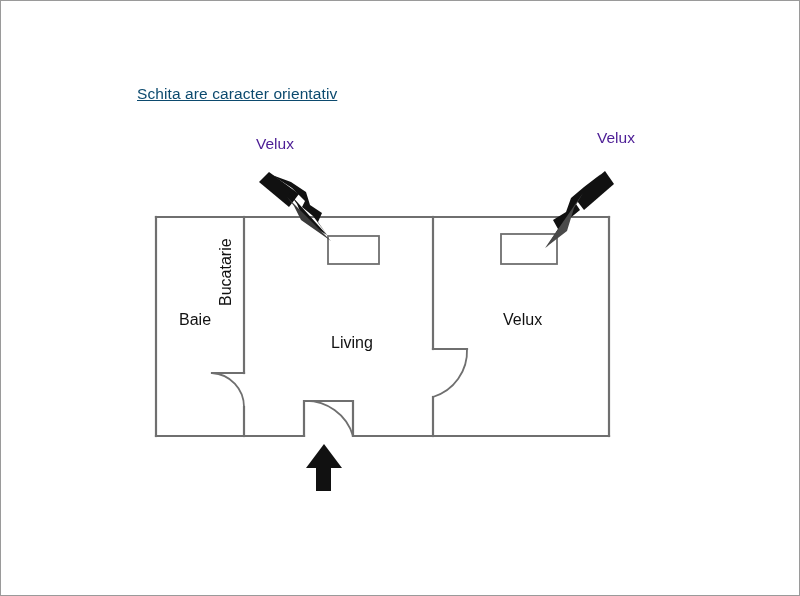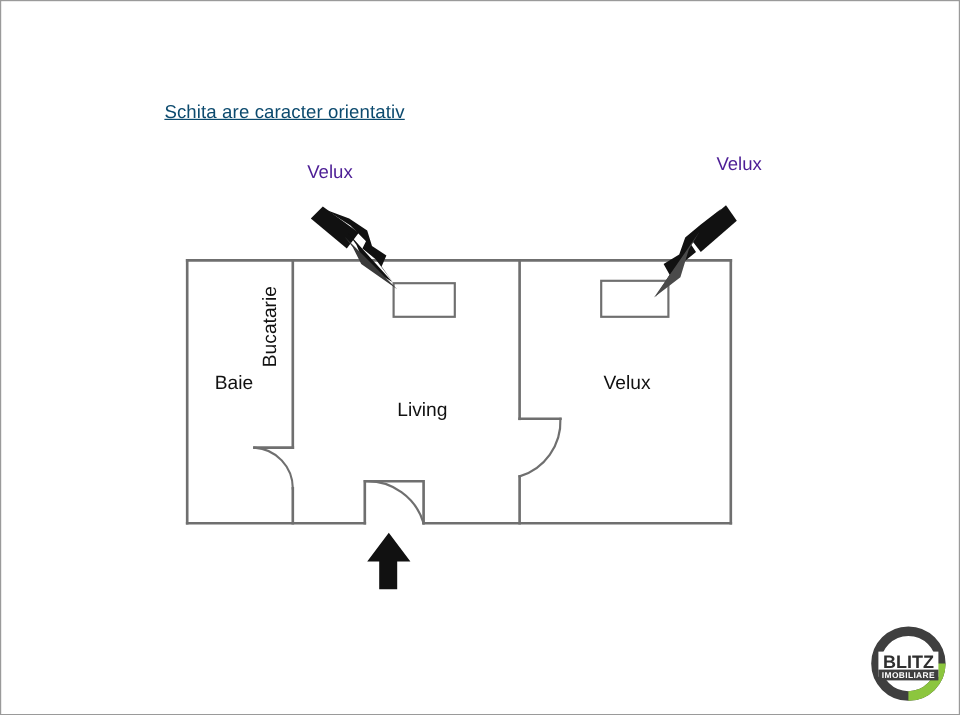--- a/index.html
+++ b/index.html
@@ -147,29 +147,14 @@
         <polygon points="323,443 341,467 330,467 330,490 315,490 315,467 305,467" fill="#111111"></polygon>
       </g>
     </g>
   </svg>
 
   <div class="room-label label-baie">Baie</div>
   <div class="room-label label-bucatarie">Bucatarie</div>
   <div class="room-label label-living">Living</div>
   <div class="room-label label-camera">Velux</div>
 
-  <div id="logo">
-    <svg width="68" height="68" viewBox="0 0 68 68">
-
-      <circle cx="34" cy="34" r="27" fill="none" stroke="#3f3f3f" stroke-width="8"></circle>
-
-      <path d="M34,61 A27,27 0 0 0 61,34" fill="none" stroke="#8cc63e" stroke-width="8"></path>
-
-      <rect x="9" y="24" width="50" height="21" fill="#ffffff"></rect>
-
-      <text x="34" y="38" text-anchor="middle" font-family="'Liberation Sans', sans-serif" font-size="15" font-weight="bold" fill="#2f2f2f">BLITZ</text>
-
-      <rect x="9" y="39" width="50" height="9" fill="#3f3f3f"></rect>
-      <text x="34" y="46" text-anchor="middle" font-family="'Liberation Sans', sans-serif" font-size="7" font-weight="bold" fill="#ffffff" letter-spacing="0.3">IMOBILIARE</text>
-    </svg>
-  </div>
 
 </div>
 
 </body></html>

